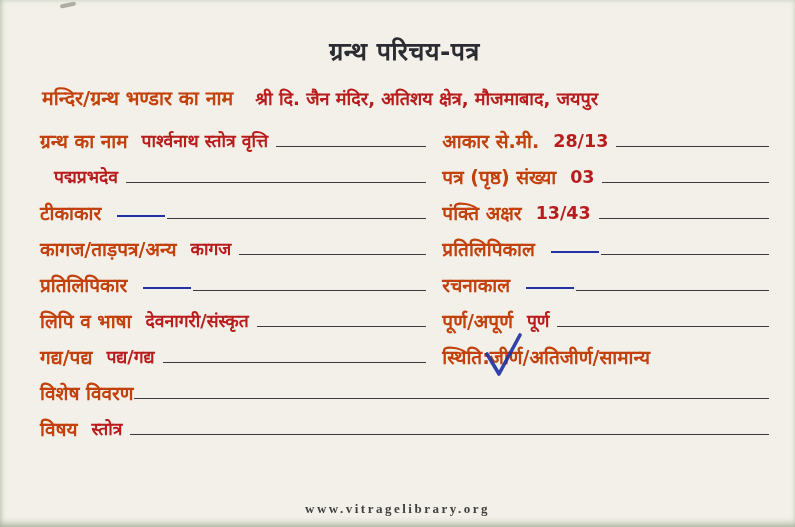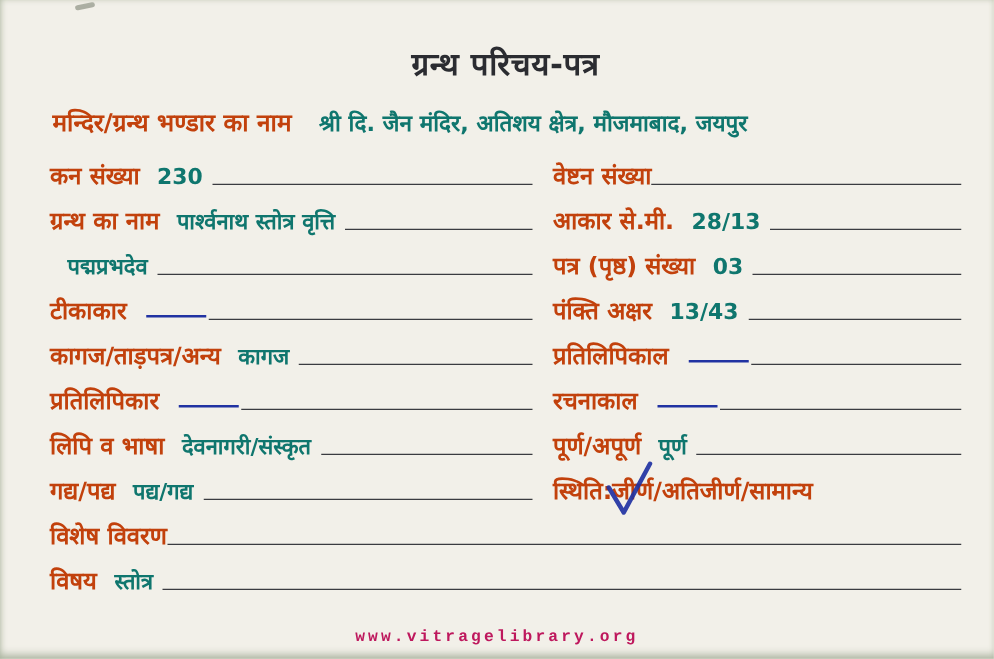--- a/index.html
+++ b/index.html
@@ -18,69 +18,58 @@
       inset -3px 0 5px -4px #d9dccd;
   }
   .speck{position:absolute;left:60px;top:3px;width:16px;height:4px;background:#8d9283;border-radius:2px;transform:rotate(-12deg);opacity:.7;}
   .content{position:absolute;left:40px;right:26px;top:14px;}
   .title{
     text-align:center;font-size:25px;font-weight:bold;color:#2b2c31;
     letter-spacing:.5px;margin:19px 0 20px 0;
   }
   .hdr{display:flex;align-items:baseline;margin:0 0 8px 2px;}
   .lbl{font-size:19px;font-weight:bold;color:#c2410c;white-space:nowrap;line-height:1.2;}
-  .val{font-size:17.5px;font-weight:bold;color:#0f766e;white-space:nowrap;line-height:1.2;}
+  .val{font-size:17.5px;font-weight:bold;color:#b91c1c;white-space:nowrap;line-height:1.2;}
   .hdr .lbl{font-size:19.5px;}
   .hdr .val{margin-left:22px;font-size:18px;}
   .rows{margin-top:6px;}
   .row{display:flex;height:36px;align-items:flex-end;}
   .cell{display:flex;align-items:flex-end;min-width:0;}
   .cell .lbl{margin-bottom:2px;}
   .cell .val{margin:0 8px 2px 14px;}
   .cell.left{width:53%;padding-right:16px;flex:none;}
   .cell.right{flex:1;}
   .rule{flex:1;border-bottom:1.7px solid #3a3b40;margin-bottom:7px;min-width:6px;}
   .bluedash{width:48px;border-bottom:2.6px solid #2132a2;margin:0 2px 9px 16px;flex:none;}
   .status-wrap{position:relative;display:inline-block;}
   .check-icon{position:absolute;left:-8px;top:-14px;width:42px;height:46px;pointer-events:none;}
   .row.full .cell{width:100%;}
   .watermark{
     position:absolute;left:0;right:0;bottom:10px;text-align:center;
-    font-family:Liberation Mono, monospace;
-    font-size:13px;letter-spacing:2.5px;color:#be185d;font-weight:bold;
+    font-family:Liberation Serif, serif;
+    font-size:13px;letter-spacing:2.5px;color:#404040;font-weight:bold;
   }
 </style>
 </head>
 <body>
 
 <div class="card">
   <div class="speck"></div>
 
   <div class="content">
 
     <div class="title">ग्रन्थ परिचय-पत्र</div>
 
     <div class="hdr">
       <span class="lbl">मन्दिर/ग्रन्थ भण्डार का नाम</span>
       <span class="val">श्री दि. जैन मंदिर, अतिशय क्षेत्र, मौजमाबाद, जयपुर</span>
     </div>
 
     <div class="rows">
 
-      <div class="row">
-        <div class="cell left">
-          <span class="lbl">कन संख्या</span>
-          <span class="val">230</span>
-          <span class="rule"></span>
-        </div>
-        <div class="cell right">
-          <span class="lbl">वेष्टन संख्या</span>
-          <span class="rule"></span>
-        </div>
-      </div>
 
       <div class="row">
         <div class="cell left">
           <span class="lbl">ग्रन्थ का नाम</span>
           <span class="val">पार्श्वनाथ स्तोत्र वृत्ति</span>
           <span class="rule"></span>
         </div>
         <div class="cell right">
           <span class="lbl">आकार से.मी.</span>
           <span class="val">28/13</span>

